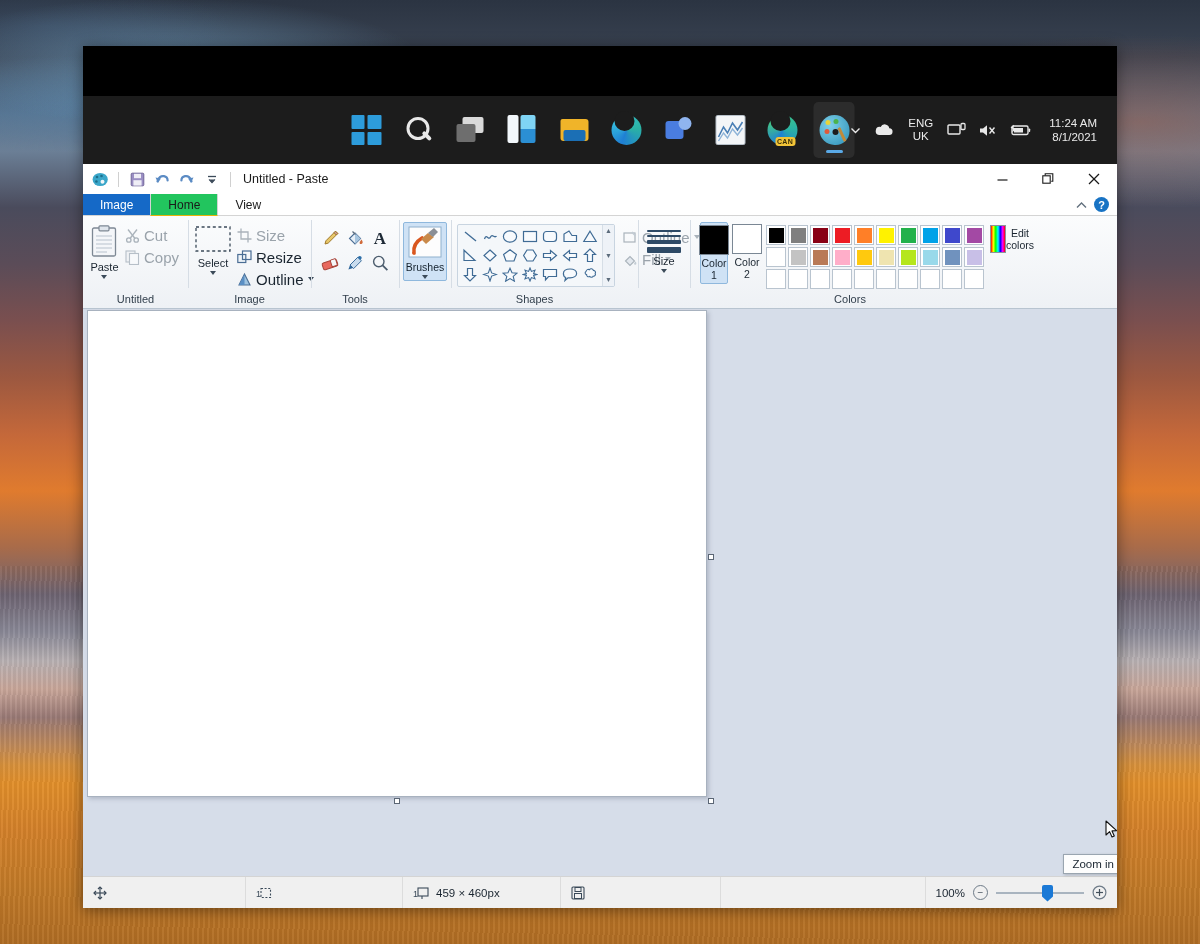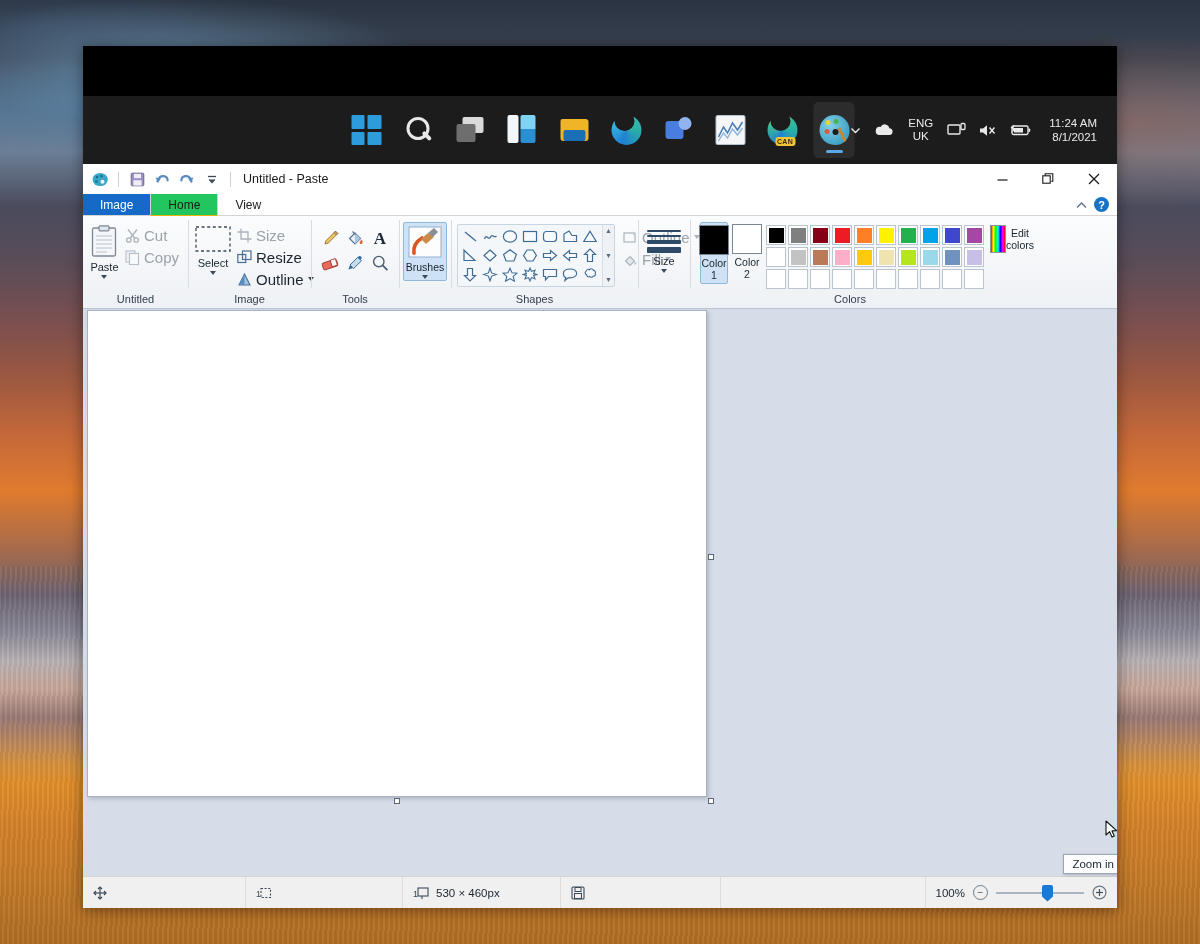--- a/index.html
+++ b/index.html
@@ -867,21 +867,21 @@
           <rect x="5" y="2.5" width="9.5" height="9" fill="none" stroke="#3b4a59" stroke-width="1.1" stroke-dasharray="2 1.6"></rect>
         </svg>
         <span></span>
       </div>
       <div class="st-cell st-c3">
         <svg width="17" height="14" viewBox="0 0 17 14">
           <text x="0" y="11" font-size="9" fill="#3b4a59" font-family="Liberation Sans">1</text>
           <rect x="5" y="2" width="10" height="8" fill="none" stroke="#3b4a59" stroke-width="1.1"></rect>
           <line x1="9" y1="10" x2="9" y2="13" stroke="#3b4a59" stroke-width="1.1"></line>
         </svg>
-        <span>530 × 460px</span>
+        <span>459 × 460px</span>
       </div>
       <div class="st-cell st-c4">
         <svg width="14" height="14" viewBox="0 0 14 14">
           <rect x="1" y="1" width="12" height="12" rx="1" fill="none" stroke="#3b4a59" stroke-width="1.1"></rect>
           <rect x="4" y="1.5" width="6" height="4" fill="none" stroke="#3b4a59" stroke-width="1"></rect>
           <rect x="3.5" y="7.5" width="7" height="5" fill="none" stroke="#3b4a59" stroke-width="1"></rect>
         </svg>
         <span></span>
       </div>
       <div class="st-spacer"></div>

